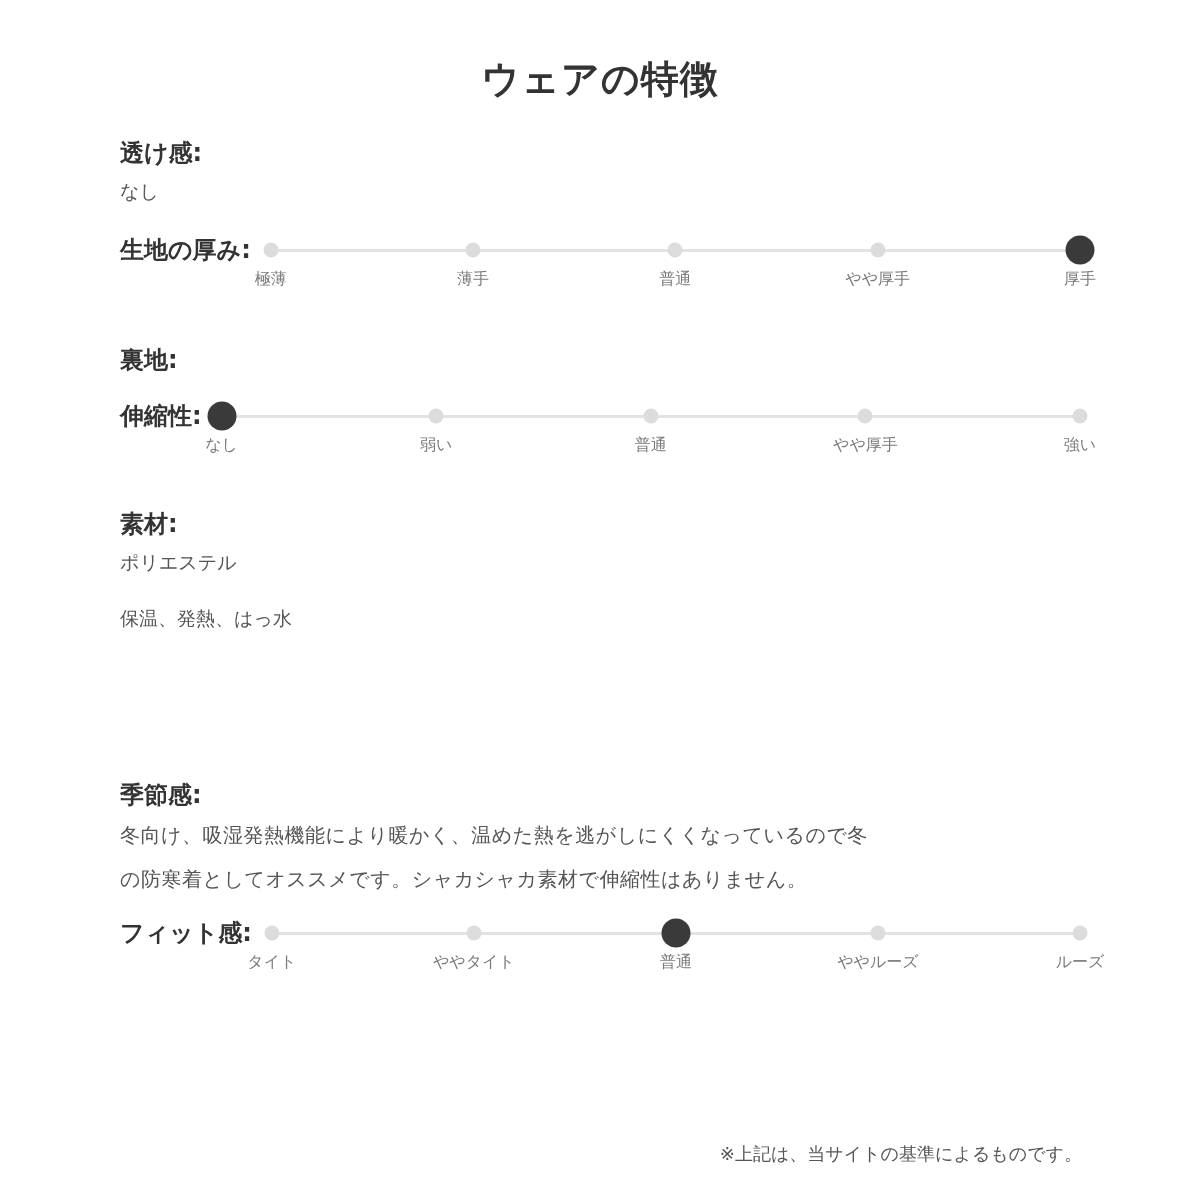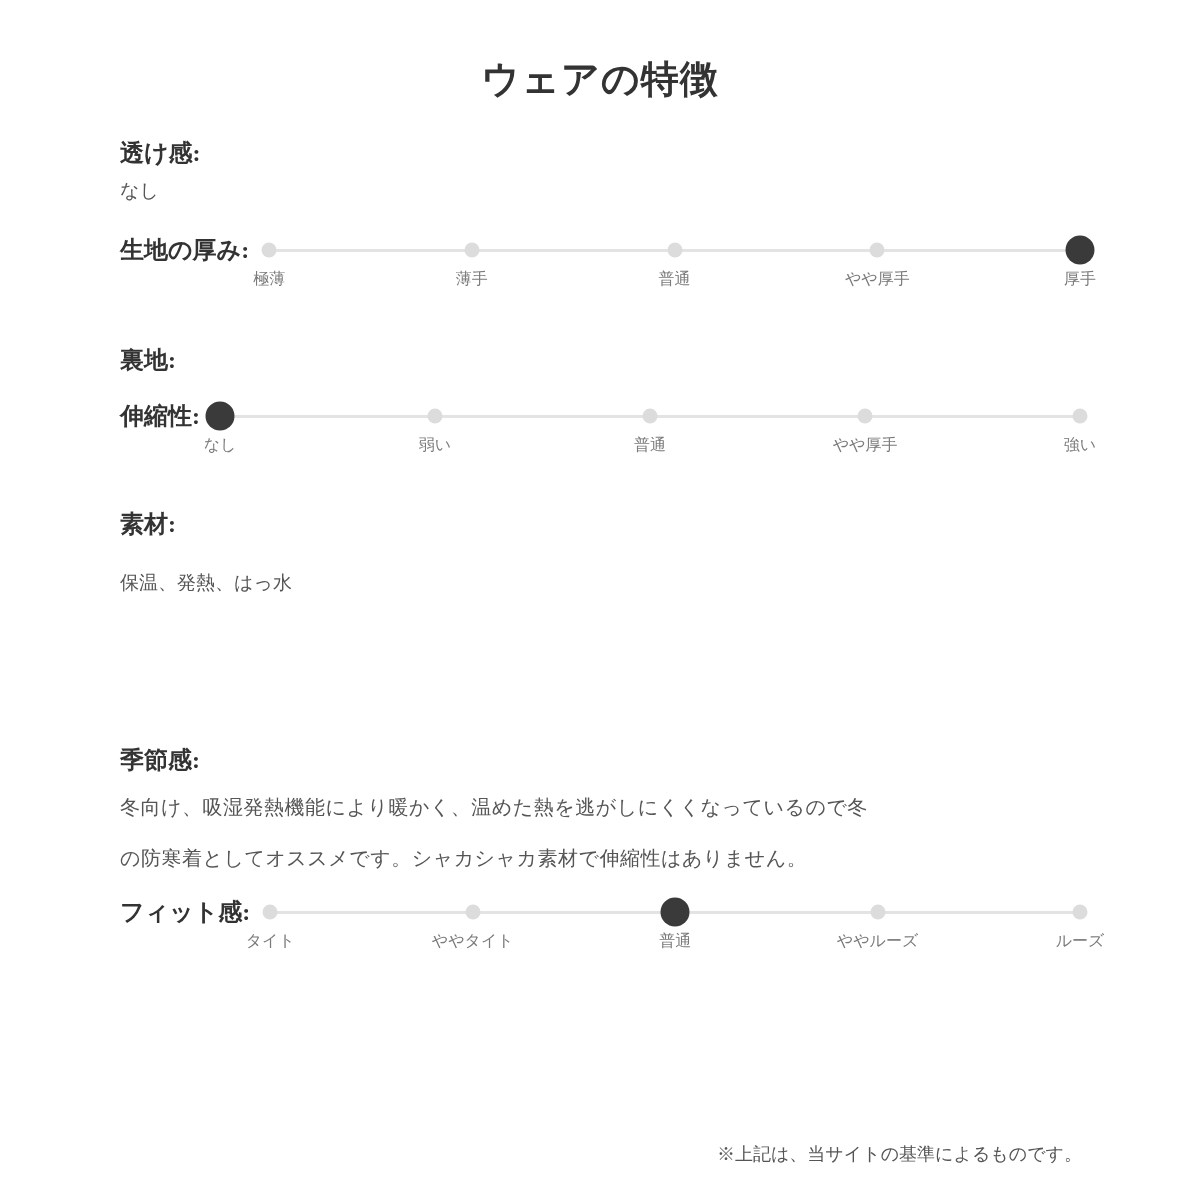--- a/index.html
+++ b/index.html
@@ -3,21 +3,21 @@
 <meta charset="utf-8">
 <style>
   * { margin: 0; padding: 0; box-sizing: border-box; }
   html, body { background: #ffffff; }
   body {
     width: 1200px; height: 1200px;
     font-family: "DejaVu Sans", "Liberation Sans", sans-serif;
     color: #333333;
     overflow: hidden;
   }
-  .page { position: relative; width: 1200px; height: 899px; font-family: Liberation Serif, serif; }
+  .page { position: relative; width: 1200px; height: 899px; }
   .content { padding: 0 120px; }
 
   .page-title {
     text-align: center;
     font-size: 38px;
     font-weight: bold;
     color: var(--heading, #333);
     padding-top: 54px;
     letter-spacing: 1px;
   }
@@ -80,21 +80,21 @@
     transform: translateX(-50%);
     font-size: 16px;
     color: var(--slider-label, #7a7a7a);
     white-space: nowrap;
   }
 
   .season-line {
     font-size: 20px;
     color: var(--value, #555);
     line-height: 40px;
-    margin-top: 11px;
+    margin-top: 4px;
     letter-spacing: 0.5px;
   }
 
   .footnote {
     position: absolute;
     top: 1142px;
     right: 118px;
     font-size: 18px;
     color: var(--value, #555);
   }
@@ -145,20 +145,21 @@
           <div class="slider-option-label" style="left: 50%;">普通</div>
           <div class="slider-dot" style="left: 75%;"></div>
           <div class="slider-option-label" style="left: 75%;">やや厚手</div>
           <div class="slider-dot" style="left: 100%;"></div>
           <div class="slider-option-label" style="left: 100%;">強い</div>
         </div>
     </div>
 
     <div class="text-section sec-material">
       <div class="section-heading">素材:</div>
+      <div class="section-value">ポリエステル</div>
     </div>
 
     <div class="text-section sec-functions">
       <div class="section-value">保温、発熱、はっ水</div>
     </div>
 
     <div class="text-section sec-season">
       <div class="section-heading">季節感:</div>
       <div class="season-line">冬向け、吸湿発熱機能により暖かく、温めた熱を逃がしにくくなっているので冬</div>
       <div class="season-line">の防寒着としてオススメです。シャカシャカ素材で伸縮性はありません。</div>

